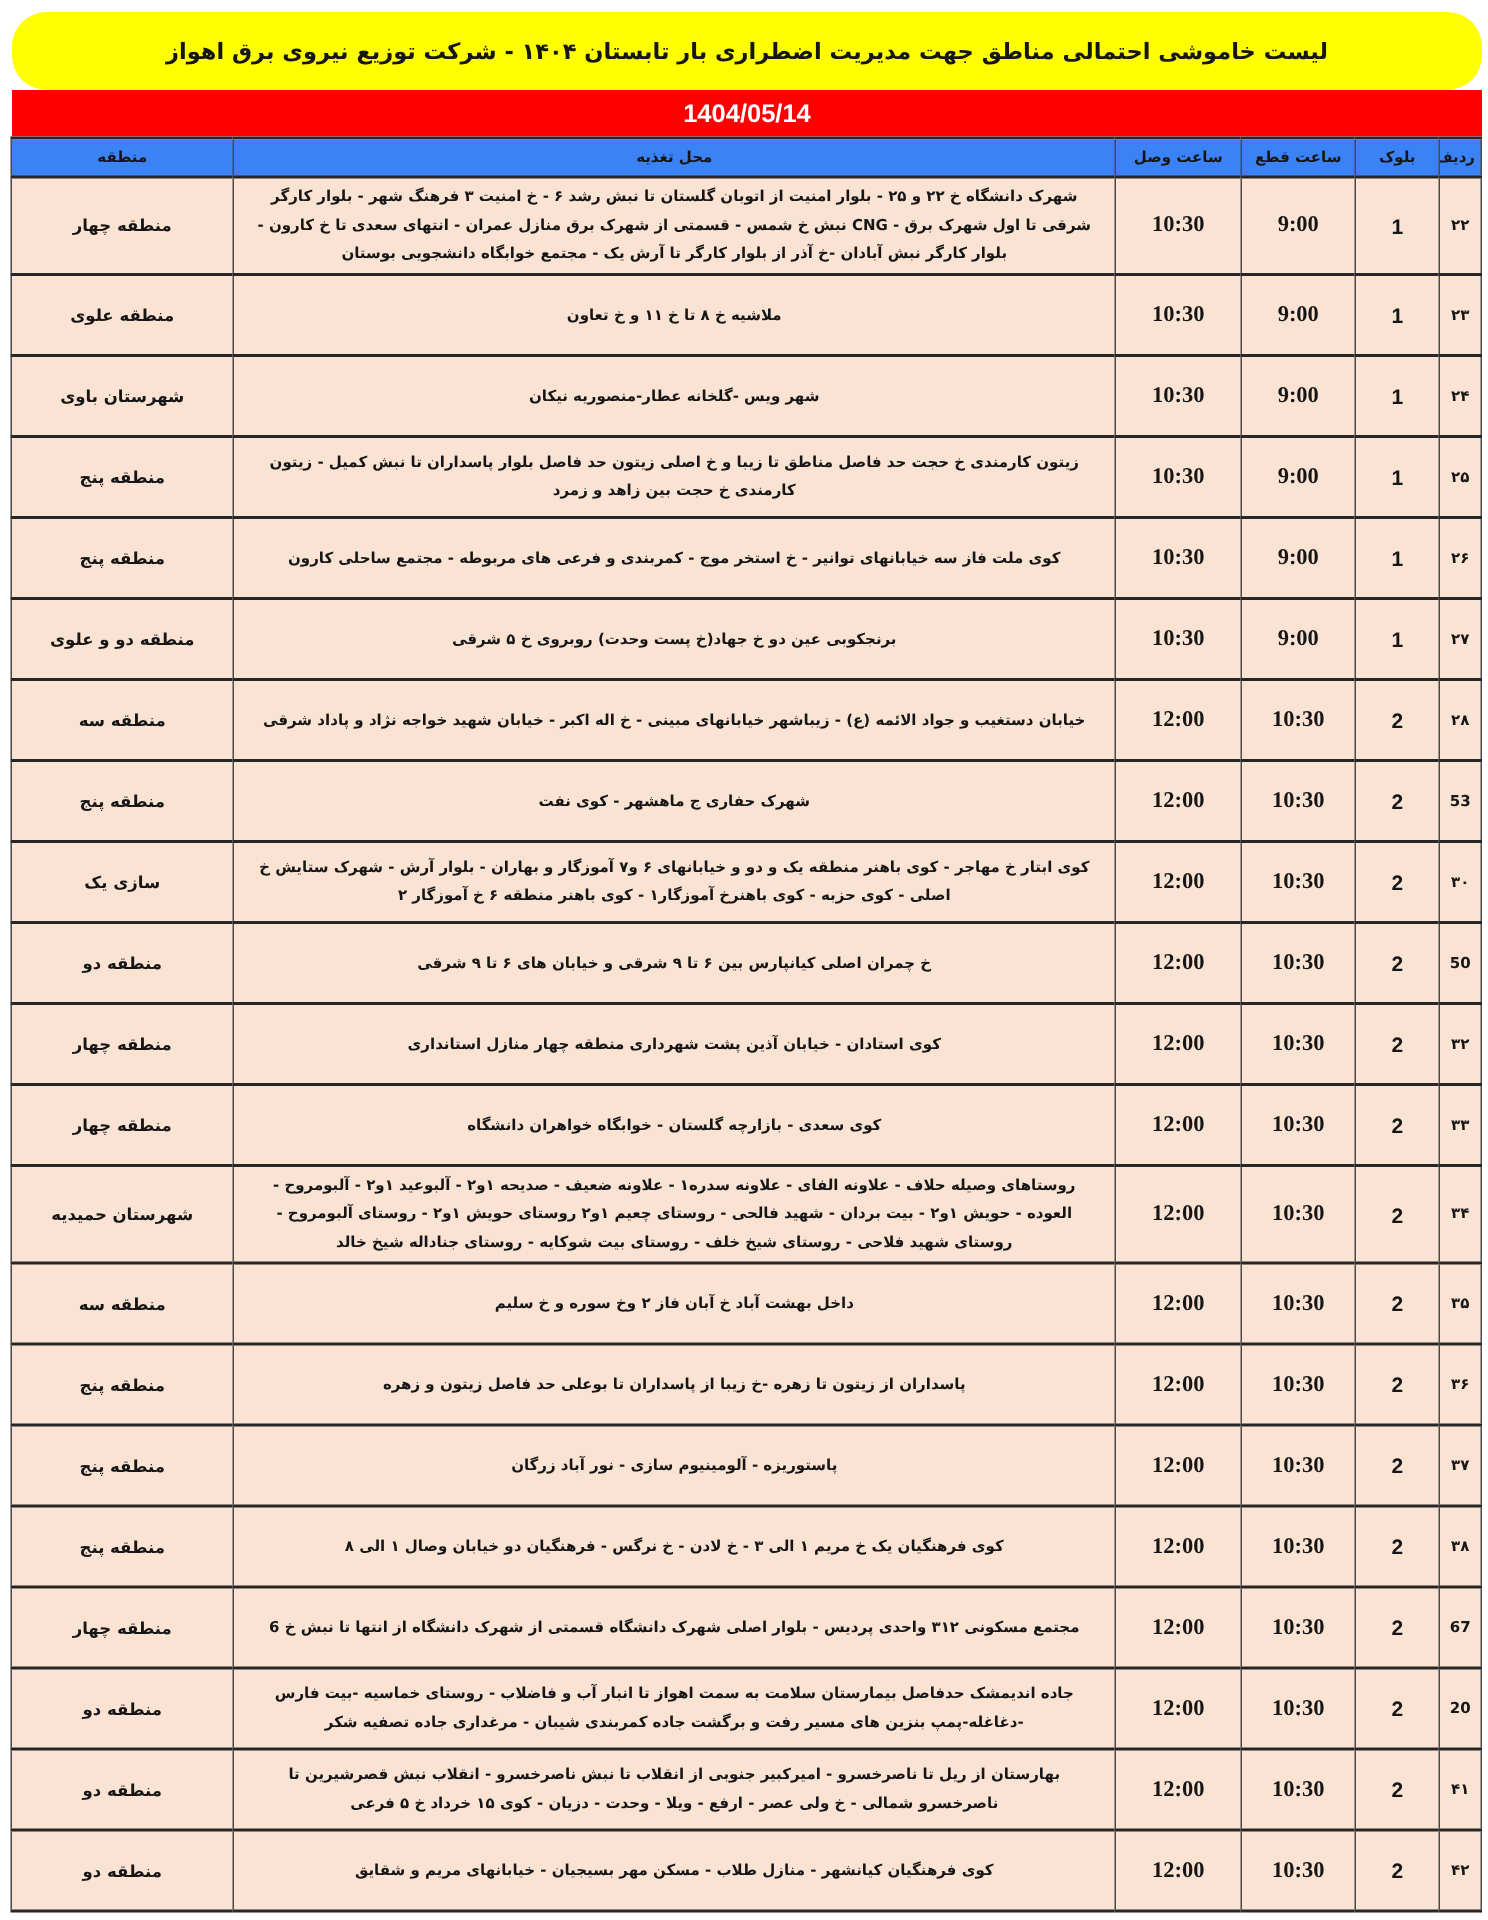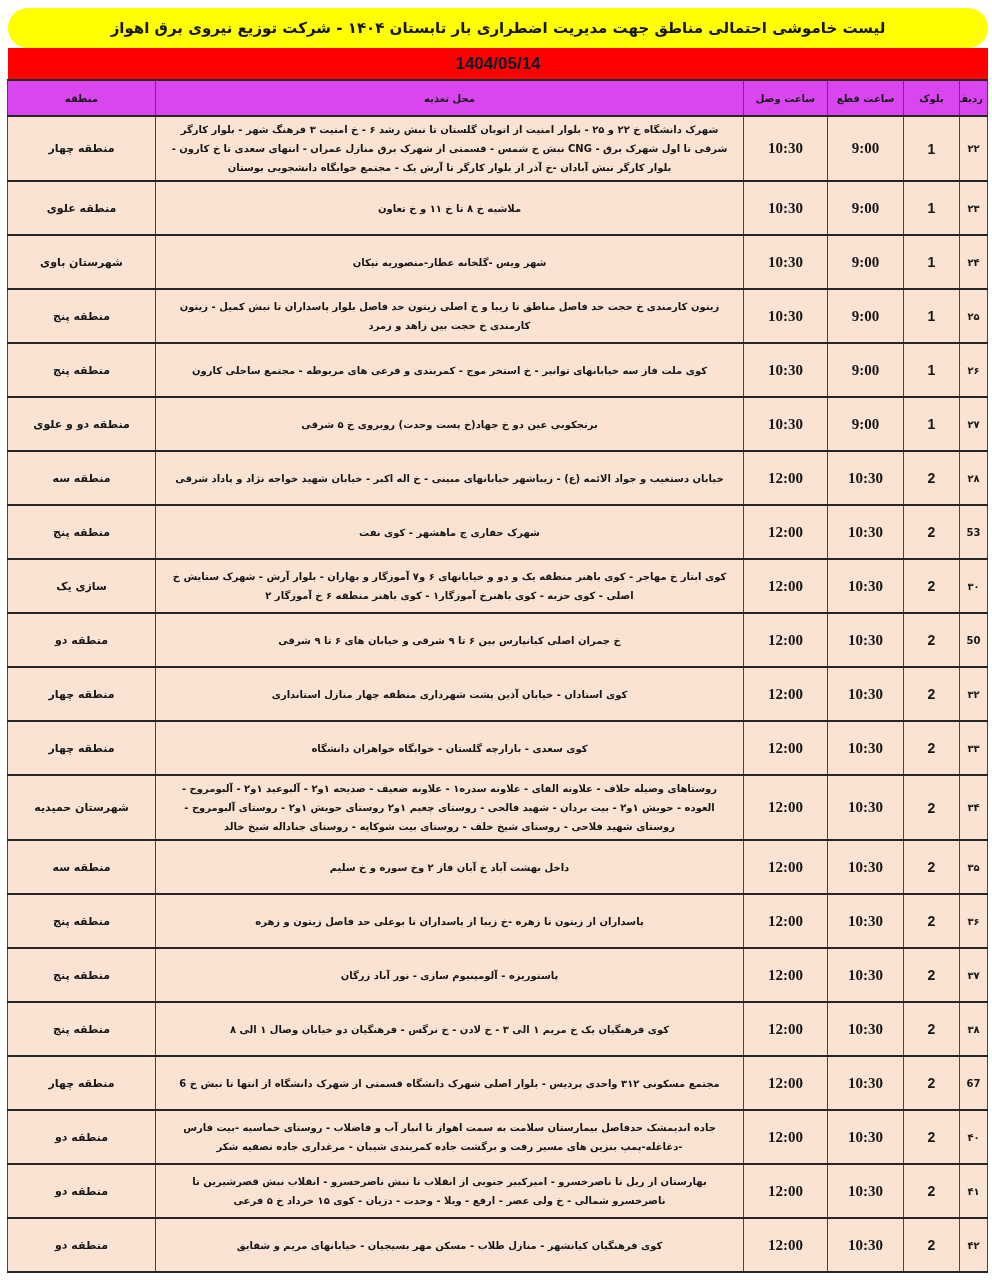--- a/index.html
+++ b/index.html
@@ -2,35 +2,35 @@
 <html lang="fa"><head>
 <meta charset="utf-8">
 <style>
   * { margin:0; padding:0; box-sizing:border-box; }
   html,body { width:992px; background:#ffffff; font-family:"DejaVu Sans", sans-serif; }
   body { height:1280px; position:relative; }
   .page { padding:8px 4px 0 8px; direction:rtl; }
 
   .banner-yellow {
     background:#ffff00;
-    height:40px;
+    height:52px;
     display:flex; align-items:center; justify-content:center;
     text-align:center;
     border-radius:23px;
   }
   .banner-yellow .title {
     font-weight:bold; font-size:15px; color:#161616;
   }
   .banner-red {
     background:#ff0000;
     height:31px;
     display:flex; align-items:center; justify-content:center;
   }
   .banner-red .date {
-    font-weight:bold; font-size:17px; color:#0f172a;
+    font-weight:bold; font-size:17px; color:#ffffff;
     direction:ltr;
     font-family:"Liberation Sans", sans-serif;
   }
 
   table.schedule {
     width:980px;
     border-collapse:collapse;
     table-layout:fixed;
     direction:rtl;
     background:#fbe3d4;
@@ -39,22 +39,22 @@
     border:1px solid #4a4a4a;
     border-bottom:2px solid #262626;
     border-top:2px solid #262626;
     vertical-align:middle;
     text-align:center;
     color:#161616;
     font-weight:bold;
     overflow:hidden;
   }
   table.schedule thead th {
-    background:#d946ef;
-    height:36px;
+    background:#3b82f6;
+    height:26px;
     font-size:10px;
     padding:1px 4px;
   }
   col.c-row   { width:28px; }
   col.c-block { width:56px; }
   col.c-cut   { width:76px; }
   col.c-on    { width:84px; }
   col.c-loc   { width:588px; }
   col.c-area  { width:148px; }
 
@@ -255,21 +255,21 @@
         <tr class="data-row">
           <td class="cell-rownum">67</td>
           <td class="cell-block">2</td>
           <td class="cell-time">10:30</td>
           <td class="cell-time">12:00</td>
           <td class="cell-loc">مجتمع مسکونی ۳۱۲ واحدی پردیس - بلوار اصلی شهرک دانشگاه قسمتی از شهرک دانشگاه از انتها تا نبش خ 6</td>
           <td class="cell-area">منطقه چهار</td>
         </tr>
 
         <tr class="data-row">
-          <td class="cell-rownum">۴۰</td>
+          <td class="cell-rownum">20</td>
           <td class="cell-block">2</td>
           <td class="cell-time">10:30</td>
           <td class="cell-time">12:00</td>
           <td class="cell-loc">جاده اندیمشک حدفاصل بیمارستان سلامت به سمت اهواز تا انبار آب و فاضلاب - روستای خماسیه -بیت فارس -دغاغله-پمپ بنزین های مسیر رفت و برگشت جاده کمربندی شیبان - مرغداری جاده تصفیه شکر</td>
           <td class="cell-area">منطقه دو</td>
         </tr>
 
         <tr class="data-row">
           <td class="cell-rownum">۴۱</td>
           <td class="cell-block">2</td>

